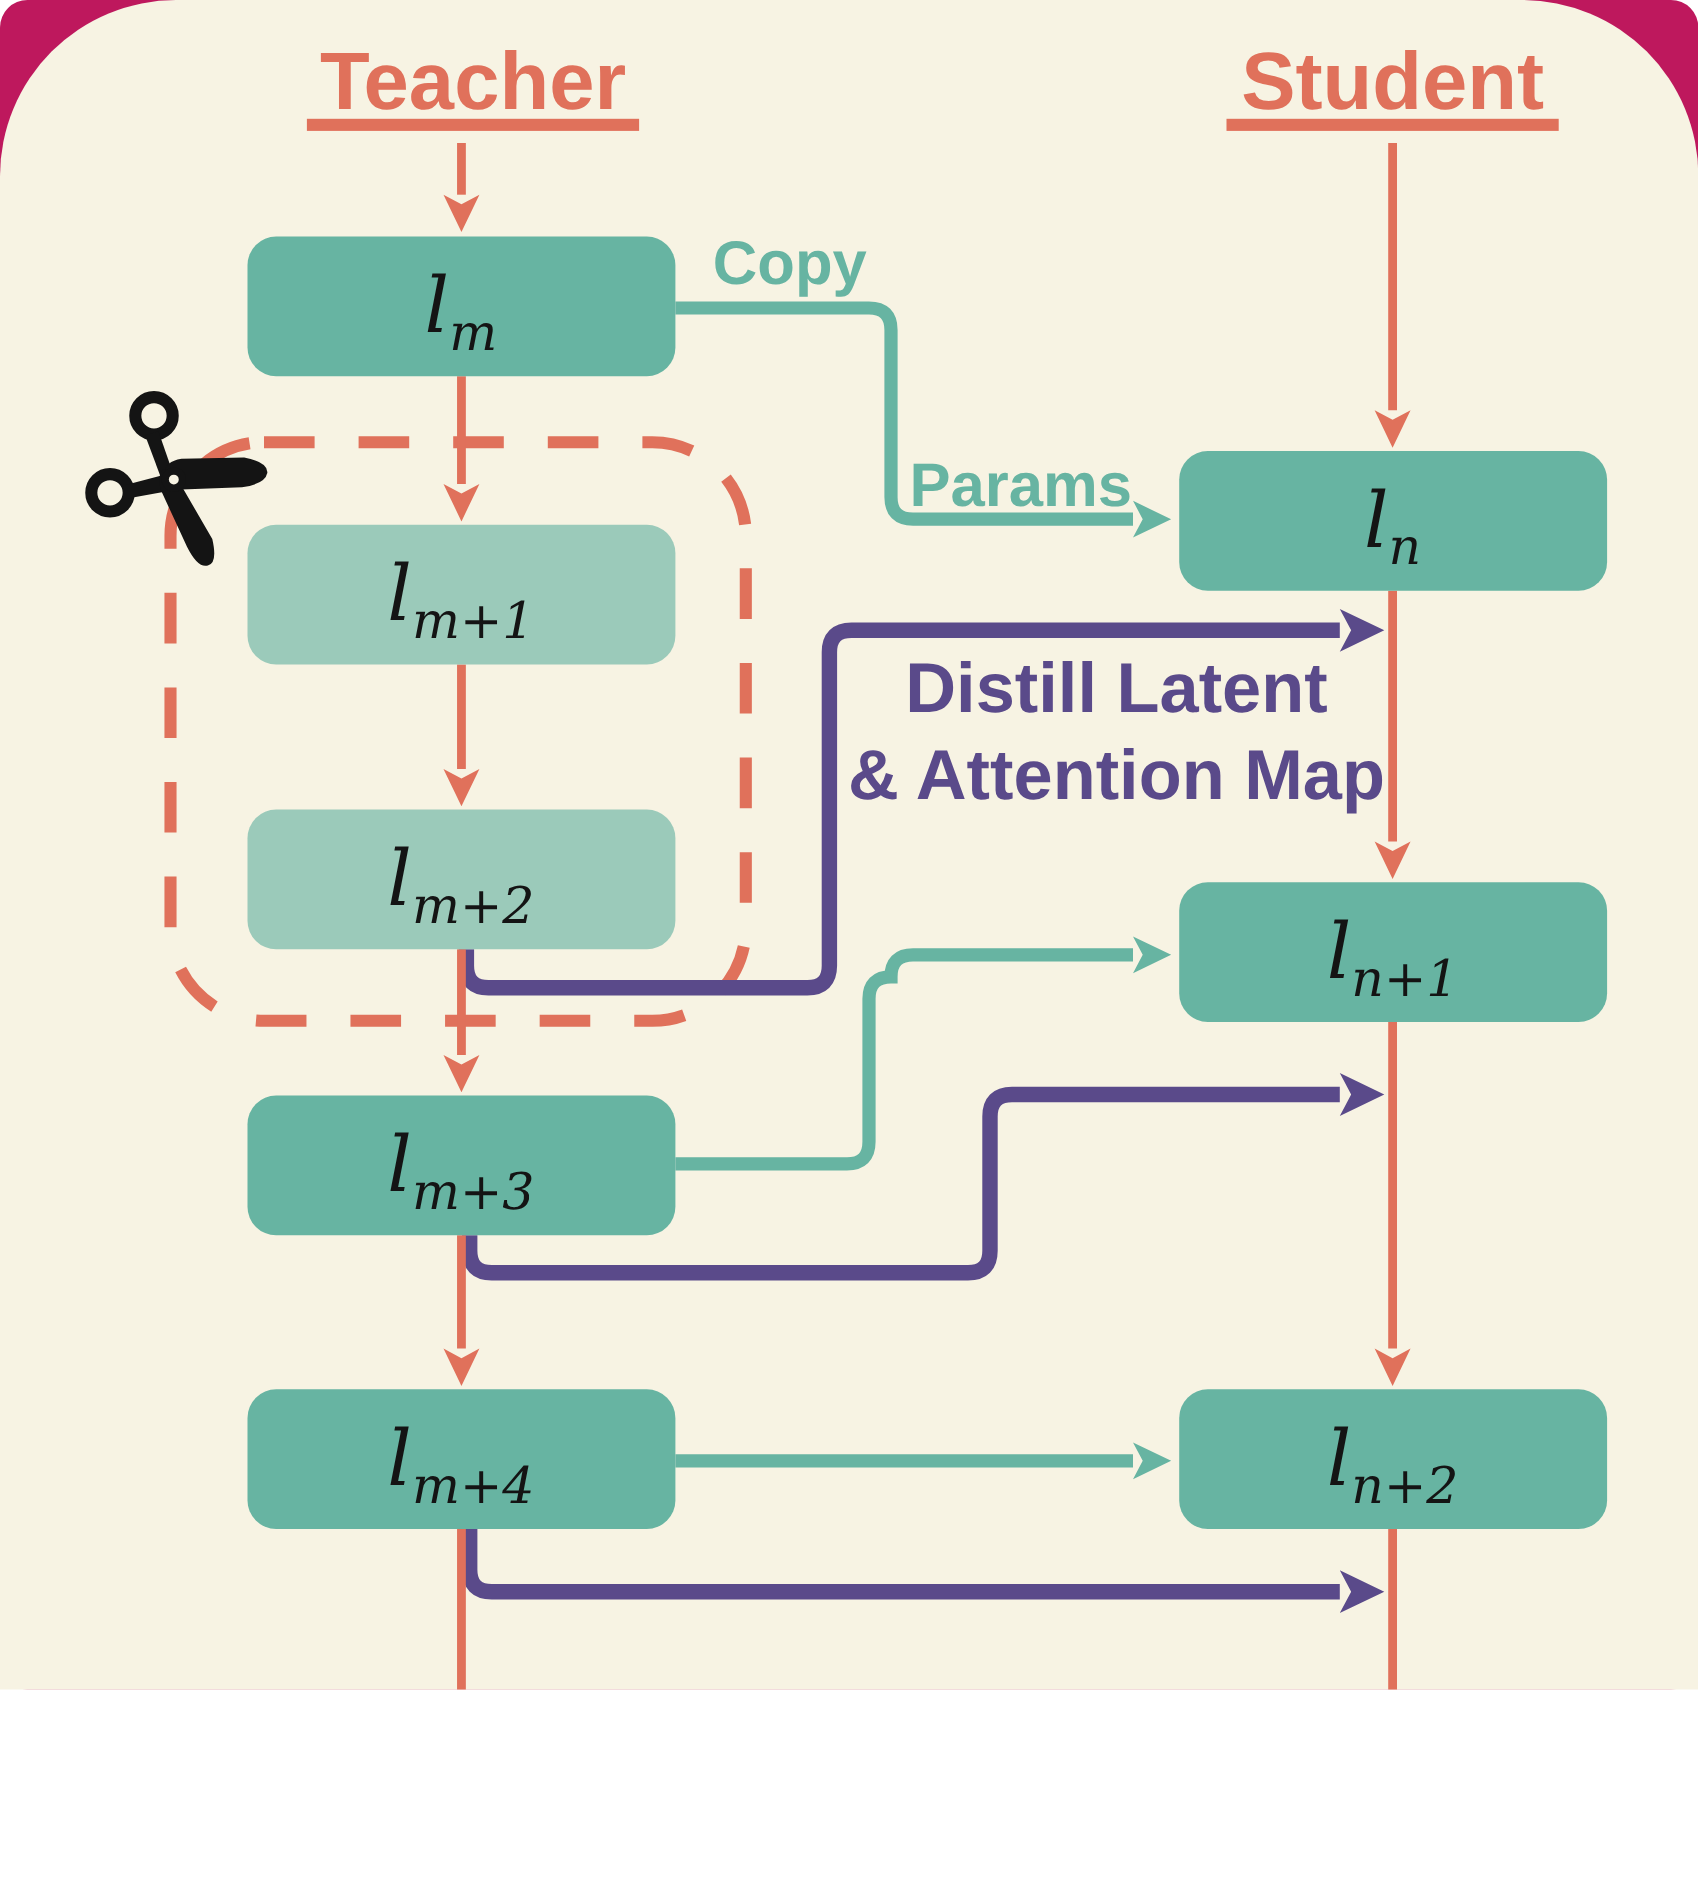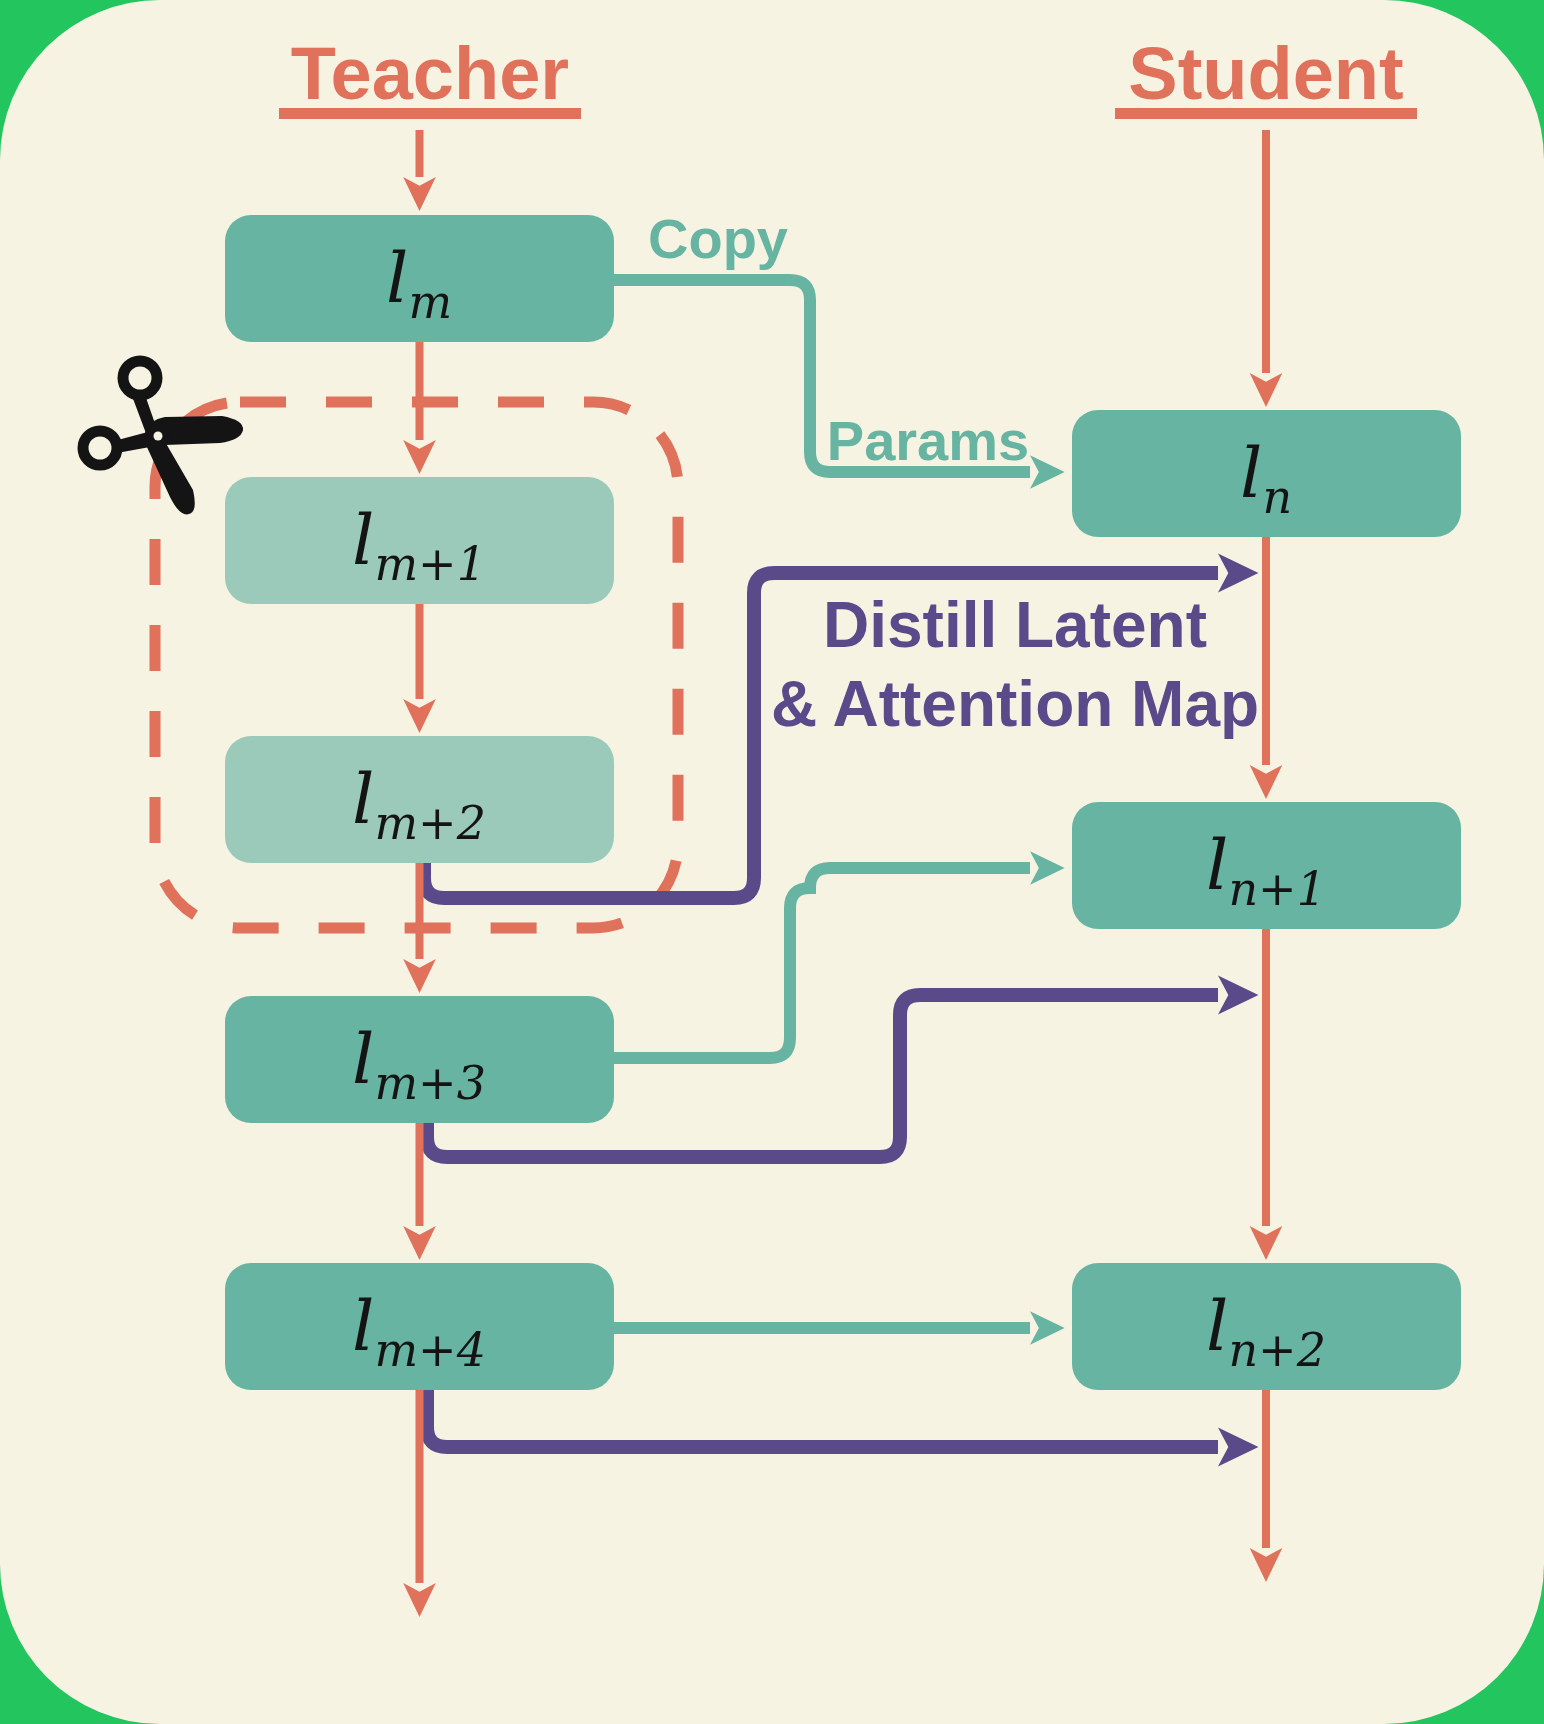--- a/index.html
+++ b/index.html
@@ -1,21 +1,22 @@
 <!DOCTYPE html>
 <html style="--c-cream: #f7f3e3; --c-teal: #67b4a2; --c-teal-box: #67b4a2; --c-teal-light: #9bcaba; --c-salmon: #e0715b; --c-purple: #5a4a8a; --c-ink: #141414; --c-white: #ffffff;"><head>
 <meta charset="utf-8">
 <style>
   html, body { margin: 0; padding: 0; background: #ffffff; }
   .stage {
     position: relative;
     width: 1544px;
-    height: 1724px;
-    background: #22c55e;
+    height: 1536px;
+    background: #be185d;
     font-family: "Liberation Sans", sans-serif;
+    border-radius: 25px;
   }
   svg { display: block; }
   .title-text {
     font-family: "Liberation Sans", sans-serif;
     font-weight: bold;
     font-size: 74px;
     fill: var(--c-salmon);
   }
   .flow-label {
     font-family: "Liberation Sans", sans-serif;

